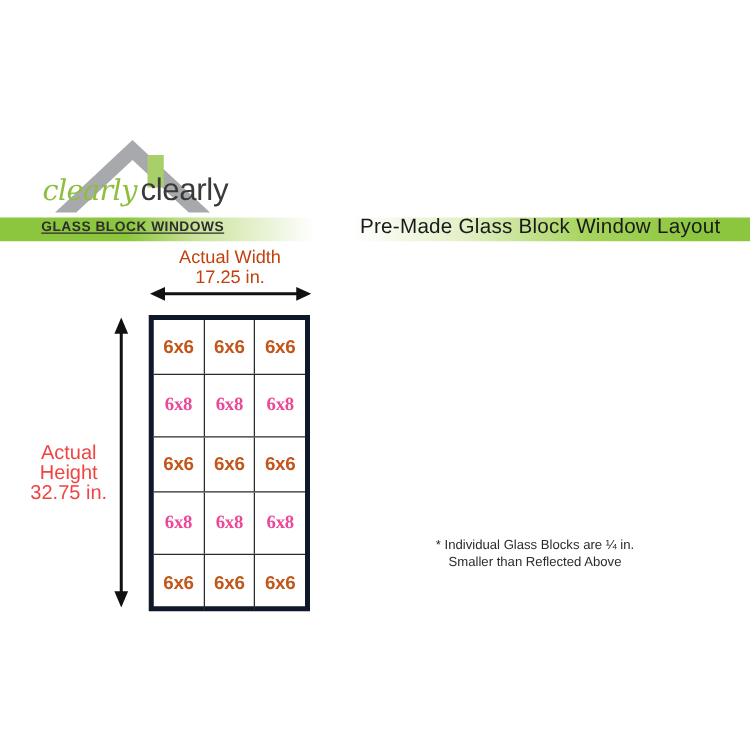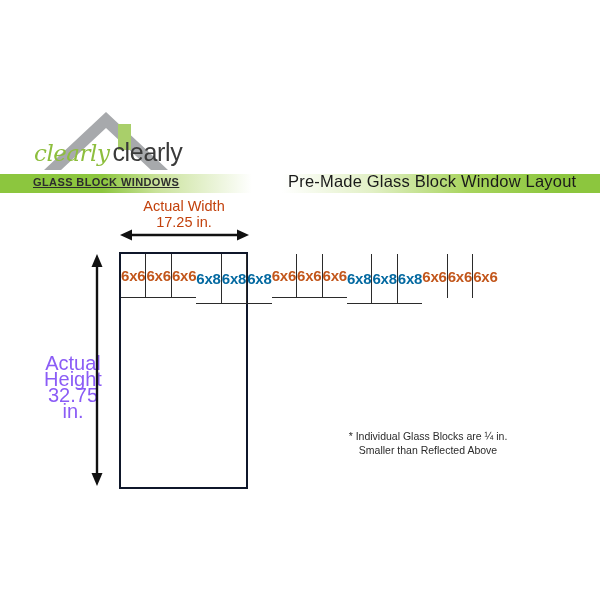--- a/index.html
+++ b/index.html
@@ -115,47 +115,47 @@
     position: absolute;
     left: 120px;
     top: 228px;
     width: 129px;
     height: 14px;
   }
 
   
   .height-label {
     position: absolute;
-    left: 36px;
+    left: 18px;
     top: 355px;
     width: 74px;
     text-align: center;
-    font-size: 20px;
+    font-size: 16px;
     line-height: 16px;
-    color: #8b5cf6;
+    color: #ef4444;
   }
   .height-arrow {
     position: absolute;
     left: 89px;
     top: 254px;
     width: 16px;
     height: 232px;
   }
 
   
   .grid {
     position: absolute;
     left: 119px;
     top: 252px;
     width: 129px;
     height: 237px;
-    border: 2px solid #0f172a;
+    border: 4px solid #0f172a;
     box-sizing: border-box;
     display: flex;
-    flex-direction: row;
+    flex-direction: column;
     background: #ffffff;
   }
   .grid-row {
     display: flex;
     flex: 0 0 auto;
     border-bottom: 1.5px solid #2b2b2b;
     box-sizing: border-box;
   }
   .grid-row:last-child {
     border-bottom: none;
@@ -168,21 +168,21 @@
     box-sizing: border-box;
     display: flex;
     align-items: center;
     justify-content: center;
     font-size: 15px;
     font-weight: bold;
     letter-spacing: -0.2px;
   }
   .grid-cell:last-child { border-right: none; }
   .c66 { color: #C2561B; }
-  .c68 { color: #0369a1; }
+  .c68 { color: #ec4899; font-family: Liberation Serif, serif; }
 
   
   .spec-text {
     position: absolute;
     left: 268px;
     top: 283px;
     width: 320px;
   }
   .spec-para {
     font-size: 15.5px;

